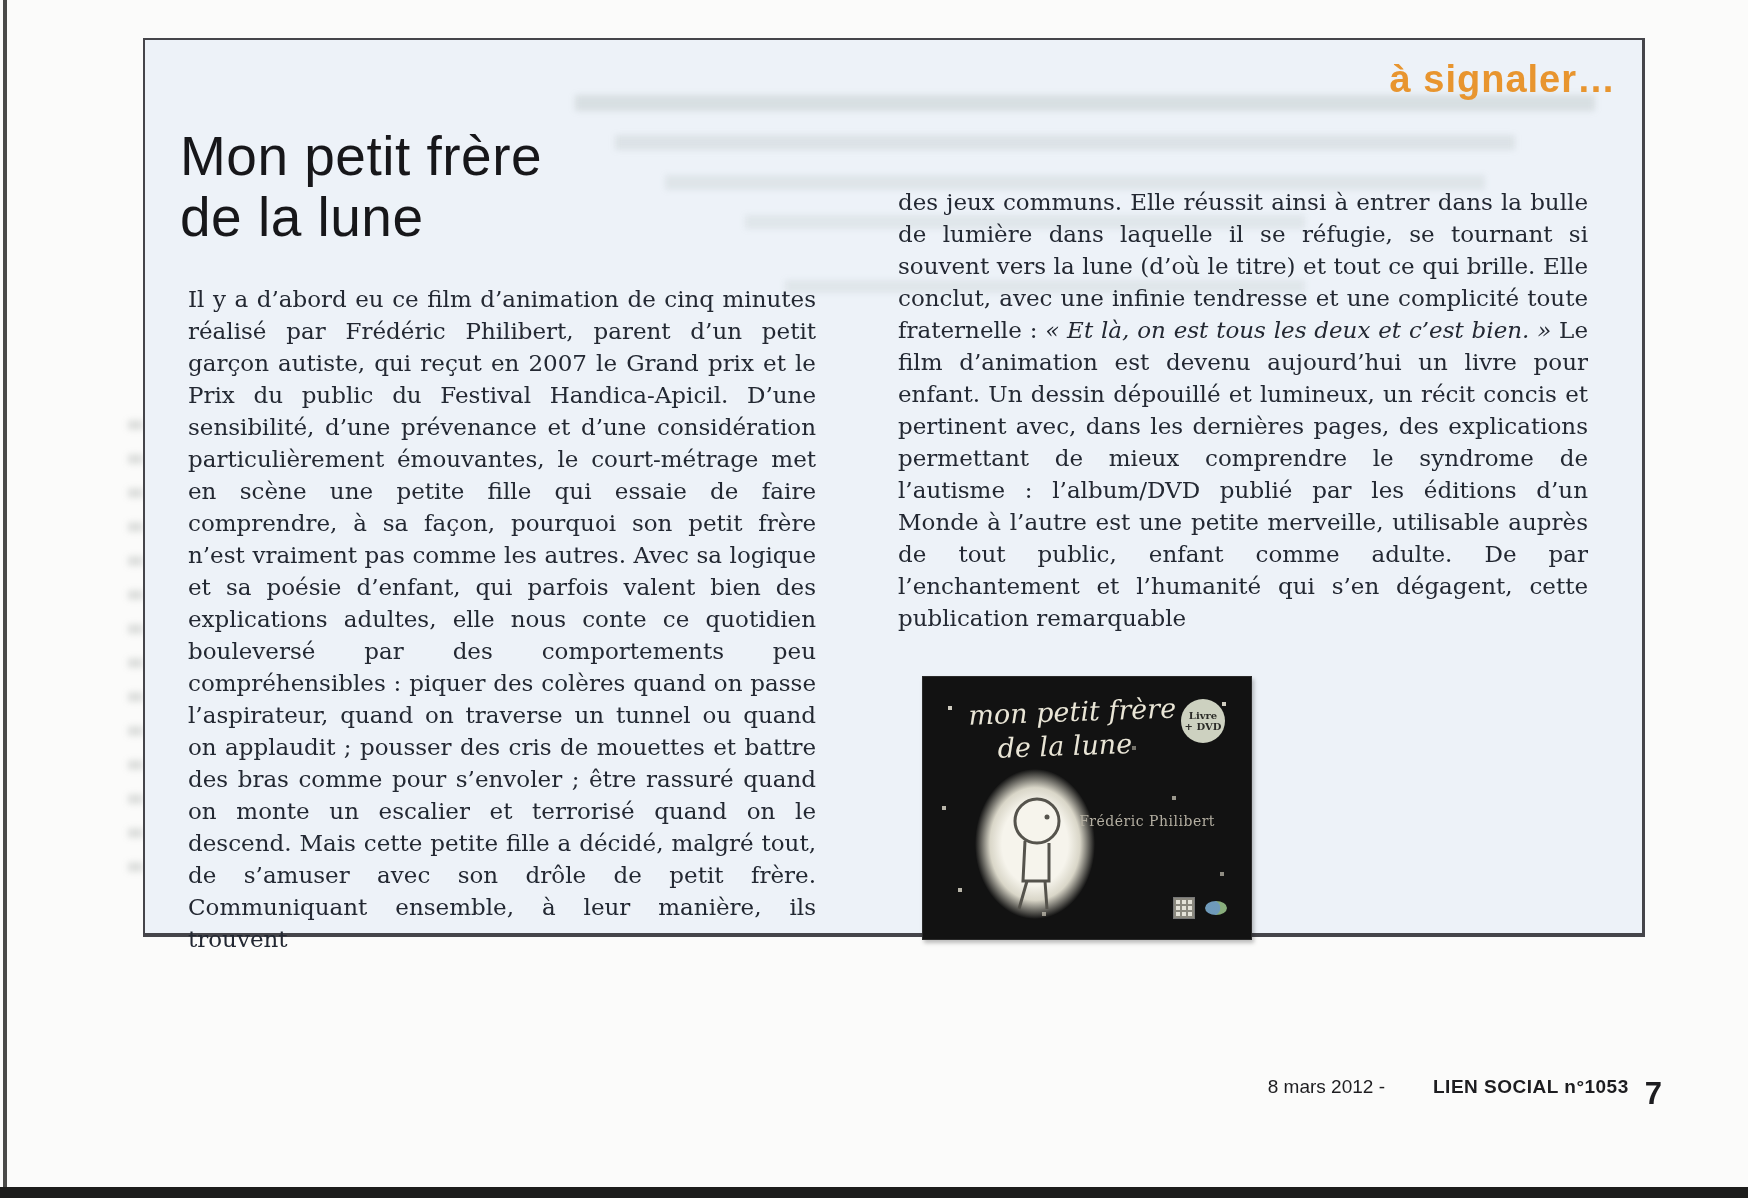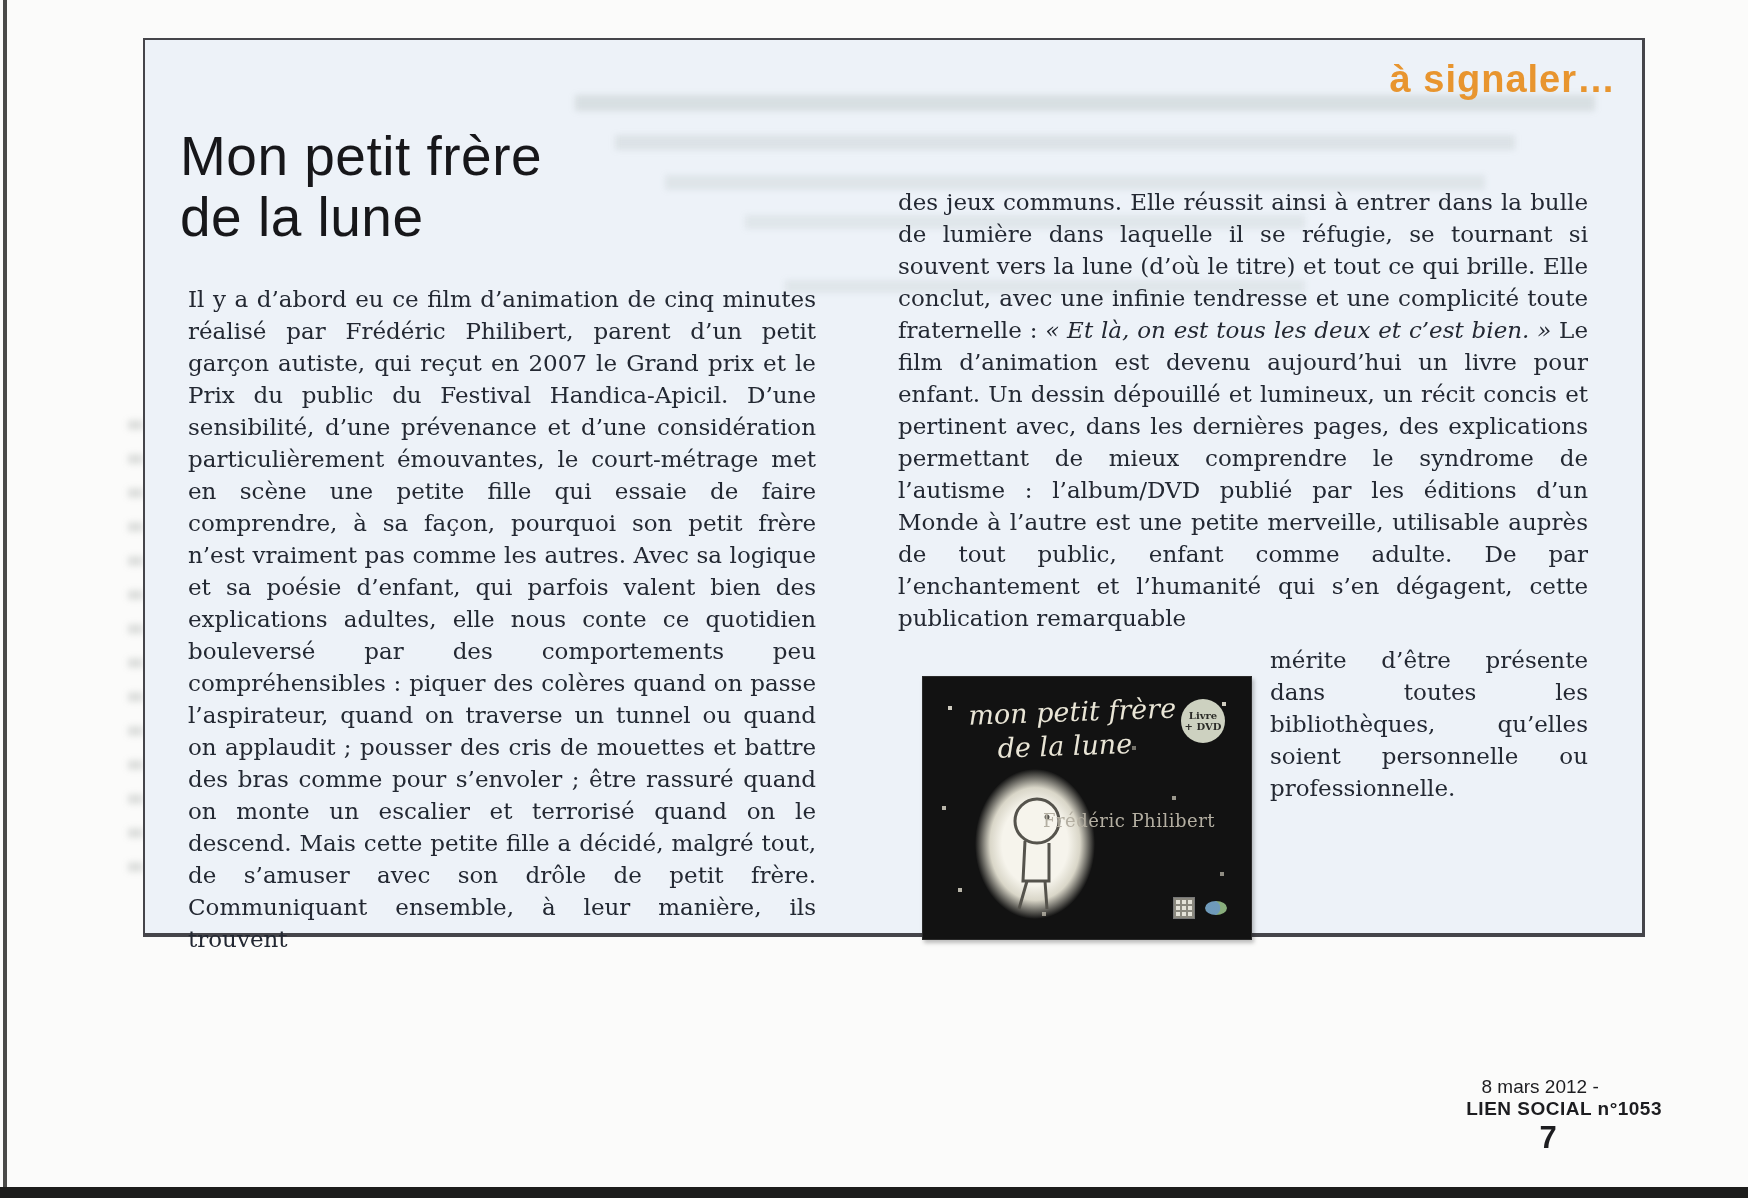--- a/index.html
+++ b/index.html
@@ -69,39 +69,39 @@
   .cover-stars{position:absolute;left:0;top:0;width:2px;height:2px;background:transparent;
     box-shadow:26px 30px 0 1px #cfccc0, 300px 26px 0 1px #cfccc0, 20px 130px 0 1px #b9b6aa,
                250px 120px 0 1px #9c998e, 36px 212px 0 1px #b9b6aa, 298px 196px 0 1px #8f8c82,
                210px 70px 0 1px #76746c, 120px 236px 0 1px #8f8c82;}
   .cover-badge{
     position:absolute;right:26px;top:22px;width:44px;height:44px;border-radius:50%;
     background:#cdd1c0;color:#2c2c28;display:flex;flex-direction:column;align-items:center;justify-content:center;
     font-size:10px;font-weight:700;line-height:11px;text-align:right;
   }
   .cover-author{
-    position:absolute;right:36px;top:128px;color:#b4afa2;font-size:18px;letter-spacing:0.5px;
+    position:absolute;right:36px;top:128px;color:#b4afa2;font-size:14px;letter-spacing:0.5px;
   }
   .cover-logos{position:absolute;right:24px;bottom:20px;display:flex;align-items:center;gap:10px;}
   .logo-square{width:20px;height:20px;background:#e4e2d8;border:1px solid #777;
     background-image:linear-gradient(#8a887e 2px,transparent 2px),linear-gradient(90deg,#8a887e 2px,transparent 2px);
     background-size:6px 6px;}
   .logo-round{width:22px;height:14px;border-radius:50%;background:radial-gradient(circle at 35% 50%,#7fb2d8 0 45%,#9dc98f 50% 100%);opacity:.85;}
 
   
   .book-info{
     margin-top:16px;font-family:"Liberation Sans", sans-serif;
     font-size:17px;line-height:23px;color:#20242b;text-align:left;
   }
   .book-info .bi-title{font-style:italic;}
 
   
   .footer{
-    position:absolute;right:86px;top:1076px;display:flex;align-items:center;
-    font-size:19px;color:#1d1d20;flex-direction:column;
+    position:absolute;right:86px;top:1076px;display:flex;align-items:flex-start;
+    font-size:19px;color:#1d1d20;
   }
   .footer .mag{font-weight:700;letter-spacing:0.5px;margin-left:48px;}
   .footer .pagenum{font-weight:700;font-size:31px;margin-left:16px;}
 </style>
 </head>
 <body>
 
 <div class="scan-edge-left"></div>
 <div class="scan-edge-bottom"></div>
 <div class="ghost g5"></div>
@@ -147,21 +147,20 @@
           <span>+ DVD</span>
         </div>
         <div class="cover-author">Frédéric Philibert</div>
         <div class="cover-logos">
           <div class="logo-square"></div>
           <div class="logo-round"></div>
         </div>
       </div>
 
       <div class="wrap-right">
-        <p>mérite d’être présente dans toutes les bibliothèques, qu’elles soient personnelle ou professionnelle.</p>
       </div>
     </div>
   </div>
 </div>
 
 <div class="footer">
   <span>8 mars 2012 - </span>
   <span class="mag">LIEN SOCIAL n°1053</span>
   <span class="pagenum">7</span>
 </div>

